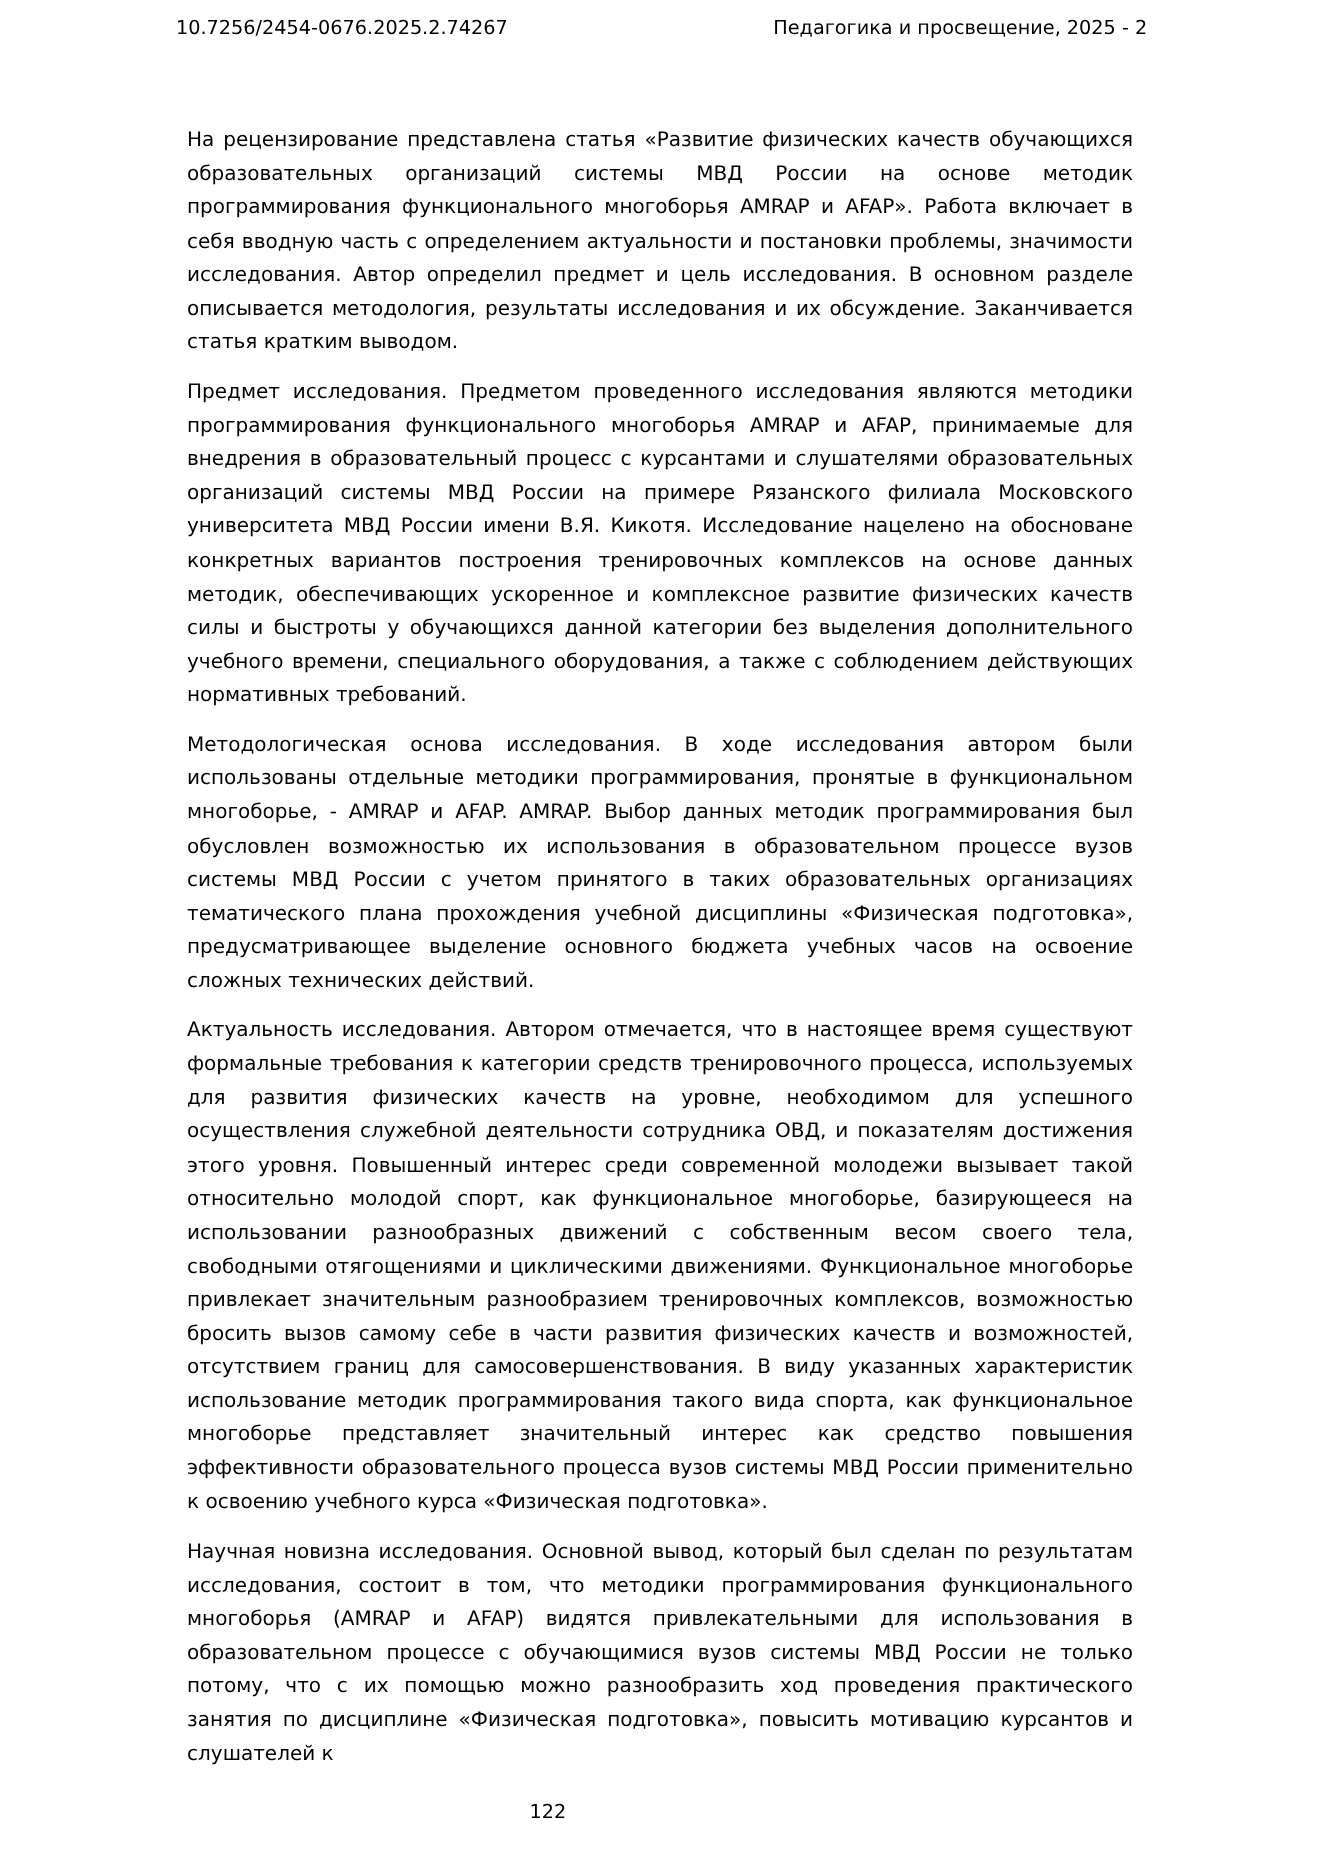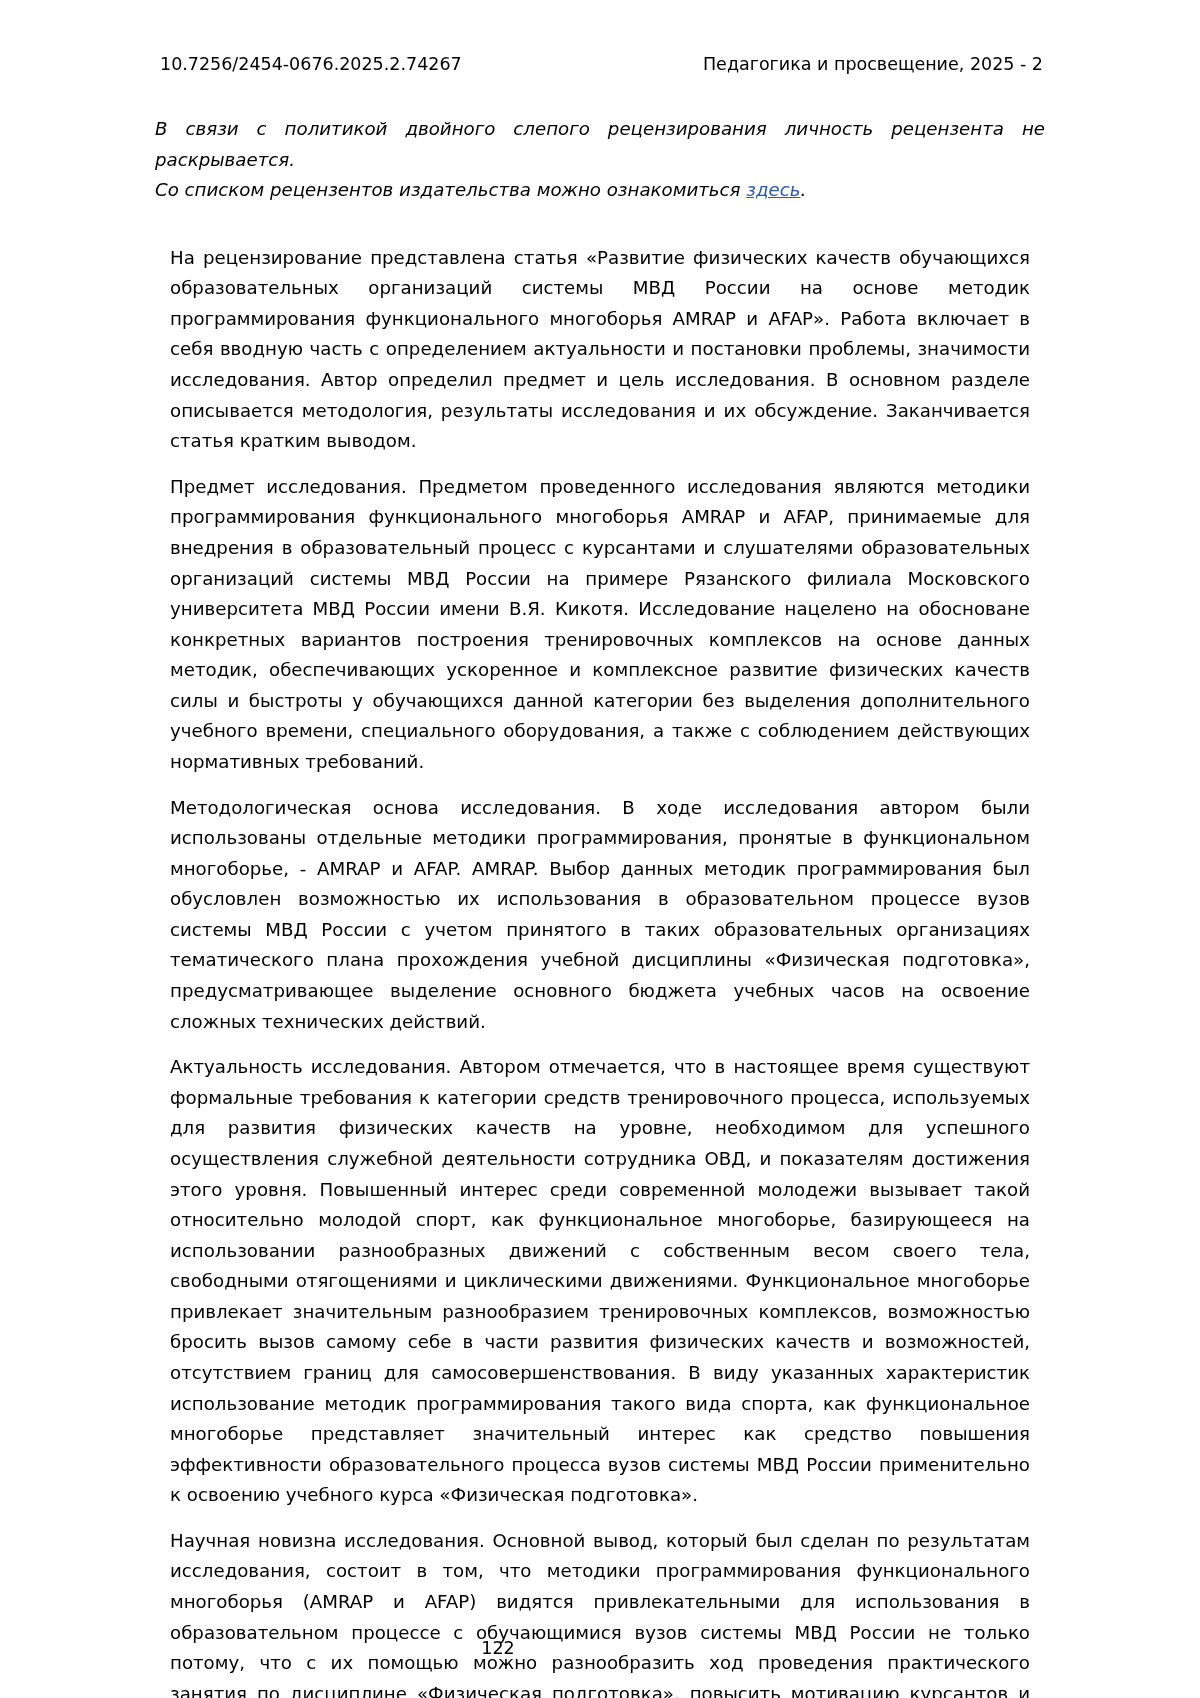--- a/index.html
+++ b/index.html
@@ -12,21 +12,21 @@
     color: #000000;
     width: 1200px;
     height: 1698px;
     position: relative;
     overflow: hidden;
   }
   .page {
     width: 1200px;
     height: 1698px;
     box-sizing: border-box;
-    padding: 54px 155px 0 155px;
+    padding: 16px 155px 0 155px;
     position: relative;
   }
   .header {
     display: flex;
     justify-content: space-between;
     align-items: baseline;
     font-size: 17.5px;
     margin-bottom: 40px;
     margin-left: 5px;
     margin-right: 2px;
@@ -74,24 +74,20 @@
 </head>
 <body>
 
 <div class="page">
 
   <div class="header">
     <div class="header-left">10.7256/2454-0676.2025.2.74267</div>
     <div class="header-right">Педагогика и просвещение, 2025 - 2</div>
   </div>
 
-  <div class="italic-block">
-    <p>В связи с политикой двойного слепого рецензирования личность рецензента не раскрывается.</p>
-    <p><span>Со списком рецензентов издательства можно ознакомиться </span><a class="link" href="#">здесь</a><span>.</span></p>
-  </div>
 
   <div class="gap"></div>
 
   <div class="body-text">
     <p class="para">На рецензирование представлена статья «Развитие физических качеств обучающихся образовательных организаций системы МВД России на основе методик программирования функционального многоборья AMRAP и AFAP». Работа включает в себя вводную часть с определением актуальности и постановки проблемы, значимости исследования. Автор определил предмет и цель исследования. В основном разделе описывается методология, результаты исследования и их обсуждение. Заканчивается статья кратким выводом.</p>
     <p class="para">Предмет исследования. Предметом проведенного исследования являются методики программирования функционального многоборья AMRAP и AFAP, принимаемые для внедрения в образовательный процесс с курсантами и слушателями образовательных организаций системы МВД России на примере Рязанского филиала Московского университета МВД России имени В.Я. Кикотя. Исследование нацелено на обосноване конкретных вариантов построения тренировочных комплексов на основе данных методик, обеспечивающих ускоренное и комплексное развитие физических качеств силы и быстроты у обучающихся данной категории без выделения дополнительного учебного времени, специального оборудования, а также с соблюдением действующих нормативных требований.</p>
     <p class="para">Методологическая основа исследования. В ходе исследования автором были использованы отдельные методики программирования, пронятые в функциональном многоборье, - AMRAP и AFAP. AMRAP. Выбор данных методик программирования был обусловлен возможностью их использования в образовательном процессе вузов системы МВД России с учетом принятого в таких образовательных организациях тематического плана прохождения учебной дисциплины «Физическая подготовка», предусматривающее выделение основного бюджета учебных часов на освоение сложных технических действий.</p>
     <p class="para">Актуальность исследования. Автором отмечается, что в настоящее время существуют формальные требования к категории средств тренировочного процесса, используемых для развития физических качеств на уровне, необходимом для успешного осуществления служебной деятельности сотрудника ОВД, и показателям достижения этого уровня. Повышенный интерес среди современной молодежи вызывает такой относительно молодой спорт, как функциональное многоборье, базирующееся на использовании разнообразных движений с собственным весом своего тела, свободными отягощениями и циклическими движениями. Функциональное многоборье привлекает значительным разнообразием тренировочных комплексов, возможностью бросить вызов самому себе в части развития физических качеств и возможностей, отсутствием границ для самосовершенствования. В виду указанных характеристик использование методик программирования такого вида спорта, как функциональное многоборье представляет значительный интерес как средство повышения эффективности образовательного процесса вузов системы МВД России применительно к освоению учебного курса «Физическая подготовка».</p>
     <p class="para">Научная новизна исследования. Основной вывод, который был сделан по результатам исследования, состоит в том, что методики программирования функционального многоборья (AMRAP и AFAP) видятся привлекательными для использования в образовательном процессе с обучающимися вузов системы МВД России не только потому, что с их помощью можно разнообразить ход проведения практического занятия по дисциплине «Физическая подготовка», повысить мотивацию курсантов и слушателей к</p>
   </div>

